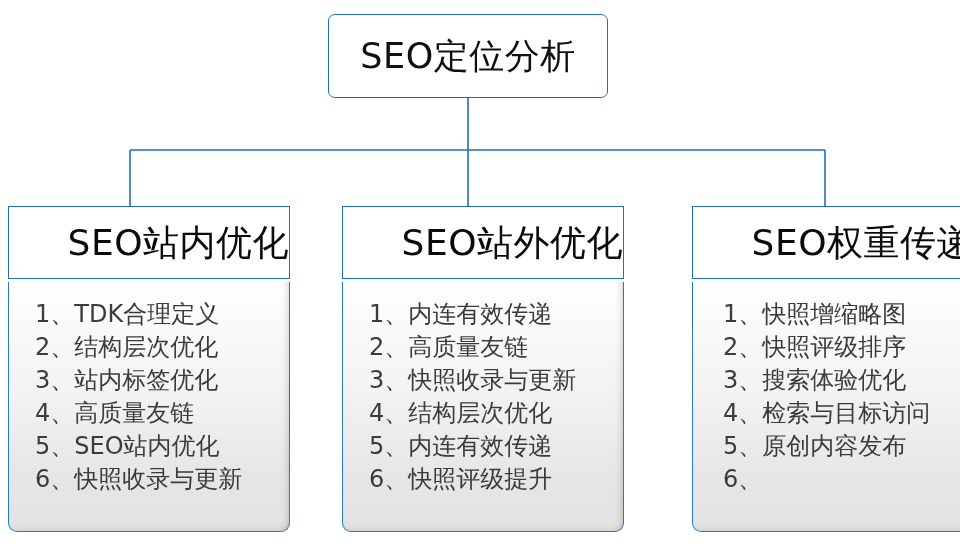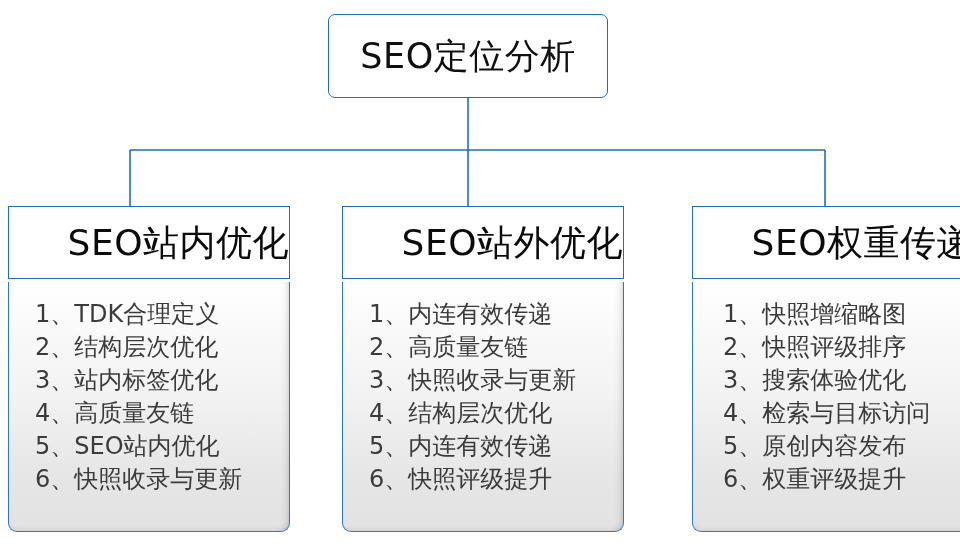--- a/index.html
+++ b/index.html
@@ -255,19 +255,18 @@
           <span class="item-text">检索与目标访问</span>
         </li>
         <li class="item">
           <span class="item-index">5</span>
           <span class="item-sep">、</span>
           <span class="item-text">原创内容发布</span>
         </li>
         <li class="item">
           <span class="item-index">6</span>
           <span class="item-sep">、</span>
-          <span class="item-text">权重评级提升</span>
         </li>
       </ul>
     </div>
   </div>
 
 </div>
 
 </body></html>

